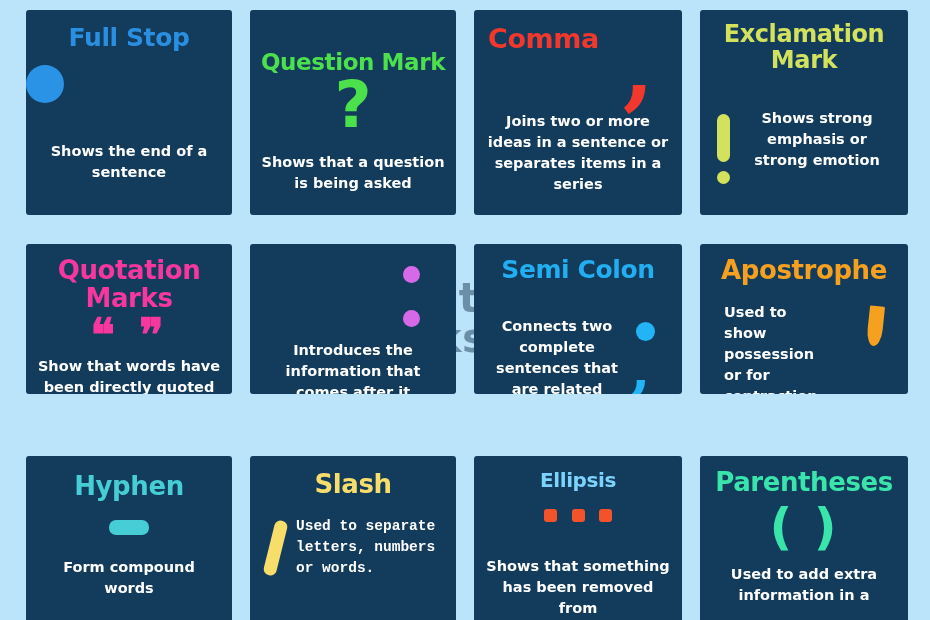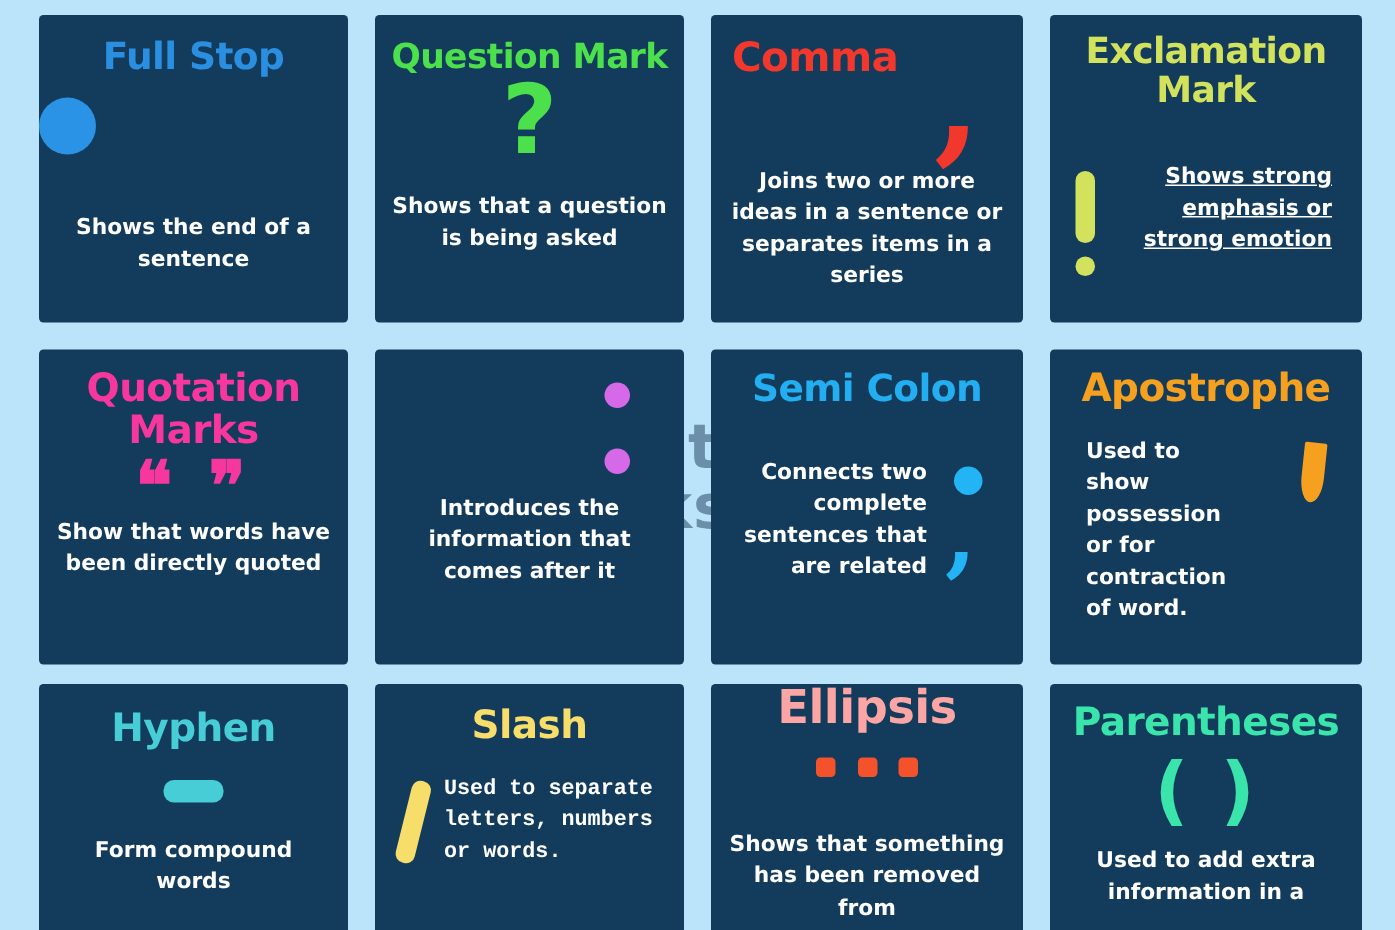--- a/index.html
+++ b/index.html
@@ -55,21 +55,21 @@
     overflow: hidden;
     box-sizing: border-box;
   }
   
   .c1 { left: 26px;  width: 206px; }
   .c2 { left: 250px; width: 206px; }
   .c3 { left: 474px; width: 208px; }
   .c4 { left: 700px; width: 208px; }
   
   .r1 { top: 10px;  height: 205px; }
-  .r2 { top: 233px; height: 210px; }
+  .r2 { top: 244px; height: 150px; }
   .r3 { top: 456px; height: 170px; }
 
   .title {
     font-family: "DejaVu Sans", sans-serif;
     font-weight: 700;
     font-size: 25px;
     line-height: 1.08;
     text-align: center;
     letter-spacing: -0.4px;
     margin: 0;
@@ -97,57 +97,57 @@
     border-radius: 50%;
     display: inline-block;
   }
 
   
   .fs-title { color: #2a8fe0; padding-top: 14px; }
   .fs-dot { width: 38px; height: 38px; background:#2a93e6; margin: 14px auto 0; }
   .fs-desc { margin-top: 34px; }
 
   
-  .qm-title { color: #4ce04c; padding-top: 16px; font-size: 23px;}
+  .qm-title { color: #4ce04c; padding-top: 16px; font-size: 23px; margin-top: 24px;}
   .qm-glyph { color:#4ce04c; font-size: 64px; margin-top: 2px; line-height: .9;}
   .qm-desc { margin-top: 18px; }
 
   
   .cm-title { color: #f2382c; padding-top: 14px; font-size: 27px; text-align:left; padding-left: 14px;}
   .cm-glyph {
     position:absolute; right: 28px; top: 12px;
     color:#f2382c; font-size: 90px; line-height: 1;
     font-family: "DejaVu Serif", serif; font-weight:700;
   }
   .cm-desc { margin-top: 58px; }
 
   
   .ex-title { color:#d3e25c; padding-top: 12px; font-size: 24px; }
   .ex-row { position:absolute; top: 98px; left: 0; right:0; display:flex; align-items:flex-start; padding: 0 10px; box-sizing:border-box;}
   .ex-bang { width: 26px; flex: 0 0 26px; text-align:center; padding-top: 6px;}
   .ex-bar { width: 13px; height: 48px; background:#d3e25c; border-radius: 7px; margin: 0 auto;}
   .ex-pt { width: 13px; height: 13px; background:#d3e25c; border-radius:50%; margin: 9px auto 0;}
-  .ex-text { flex: 1; text-align:right; padding-left: 10px; text-decoration: underline; }
+  .ex-text { flex: 1; text-align:center; padding-left: 10px; }
 
   
   .qt-title { color:#f7379e; padding-top: 12px; font-size: 26px; }
   .qt-glyph { color:#f7379e; font-size: 46px; line-height: .75; margin-top: 6px; letter-spacing:4px; font-family:"DejaVu Serif", serif;}
   .qt-desc { margin-top: 3px; }
 
   
   .cl-title { color:#cc63e0; padding-top: 14px; font-size: 27px; text-align:left; padding-left: 20px;}
   .cl-dots { position:absolute; right: 36px; top: 22px; }
   .cl-dots .dot { width: 17px; height:17px; background:#d669e8; display:block;}
   .cl-dots .dot + .dot { margin-top: 27px; }
   .cl-desc { margin-top: 96px; }
 
   
   .sc-title { color: #22aef0; padding-top: 12px; font-size: 25px; }
   .sc-row { position:absolute; top: 72px; left:0; right:0; display:flex; padding: 0 12px; box-sizing:border-box;}
-  .sc-text { flex:1; text-align:right; }
+  .sc-text { flex:1; text-align:center; }
   .sc-mark { width: 42px; flex: 0 0 42px; position:relative; }
   .sc-mark .dot { width: 19px; height:19px; background:#22b4f5; position:absolute; left: 8px; top: 6px;}
   .sc-mark .tail { position:absolute; left:2px; top: 22px; color:#22b4f5; font-size: 60px; line-height:1; font-family:"DejaVu Serif", serif; font-weight:700;}
 
   
   .ap-title { color:#f5a01f; padding-top: 12px; font-size: 26px; }
   .ap-row { position:absolute; top: 58px; left:0; right:0; display:flex; padding: 0 14px; box-sizing:border-box;gap:27px;}
   .ap-text { flex:1; text-align:left; }
   .ap-mark { width: 38px; flex: 0 0 38px; }
   .ap-tick {
@@ -163,21 +163,21 @@
   .hy-desc { margin-top: 22px; }
 
   
   .sl-title { color:#f7de6b; padding-top: 14px; font-size: 26px;}
   .sl-row { position:absolute; top: 60px; left:0; right:0; display:flex; padding: 0 10px; box-sizing:border-box;}
   .sl-mark { width: 30px; flex: 0 0 30px; }
   .sl-stroke { width: 13px; height: 56px; background:#f7de6b; border-radius:6px; transform: rotate(14deg); margin: 4px auto 0;}
   .sl-text { flex:1; text-align:left; padding-left: 6px; font-family: Liberation Mono, monospace;}
 
   
-  .el-title { color:#fca5a5; font-size: 31px;}
+  .el-title { color:#7dd3fc; padding-top: 14px; font-size: 20px;}
   .el-dots { margin-top: 16px; text-align:center; }
   .el-dots span { display:inline-block; width:13px; height:13px; background:#f4522a; border-radius:3px; margin: 0 5px; }
   .el-desc { margin-top: 30px; }
 
   
   .pa-title { color:#3ae5ac; padding-top: 12px; font-size: 26px;}
   .pa-glyph { color:#3ae5ac; font-size: 50px; line-height:1; margin-top: 6px; letter-spacing: 2px; font-family:"DejaVu Sans", sans-serif;}
   .pa-desc { margin-top: 12px; }
 </style>
 </head>

